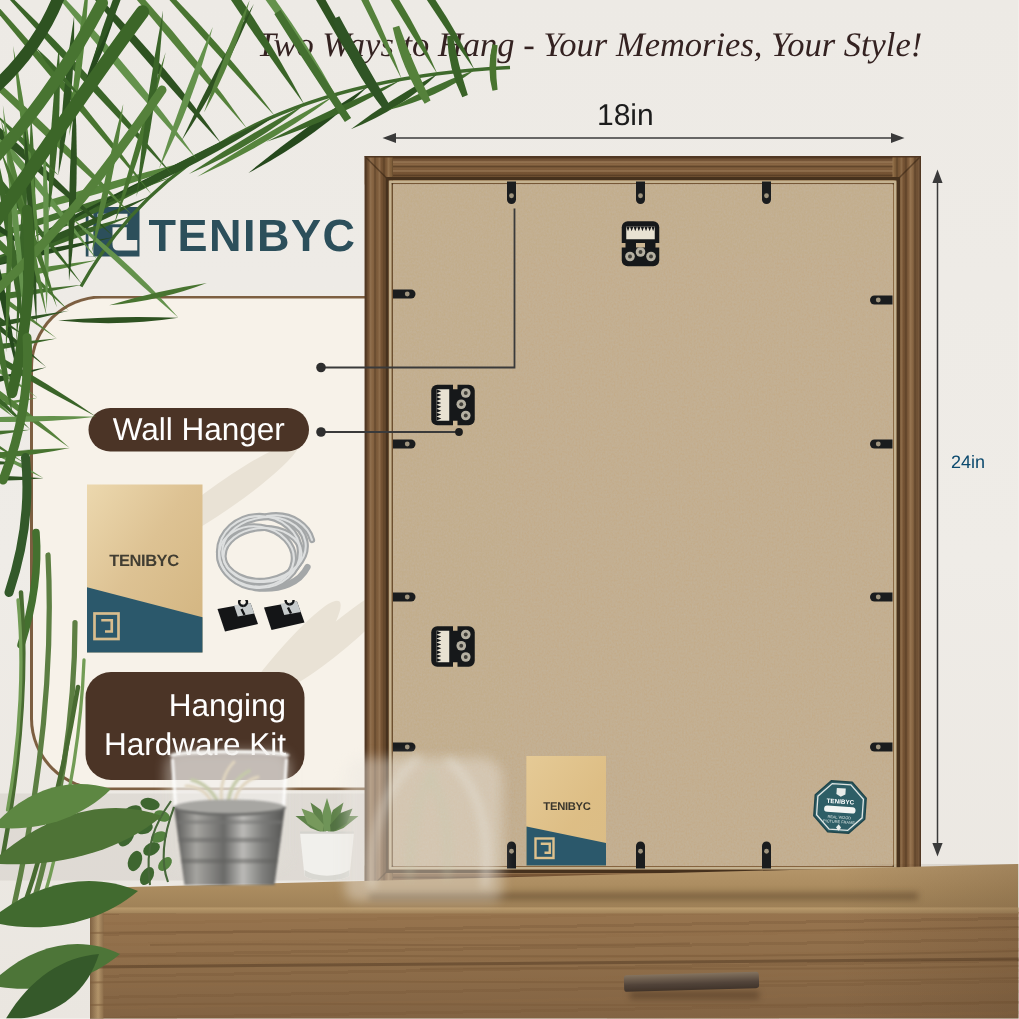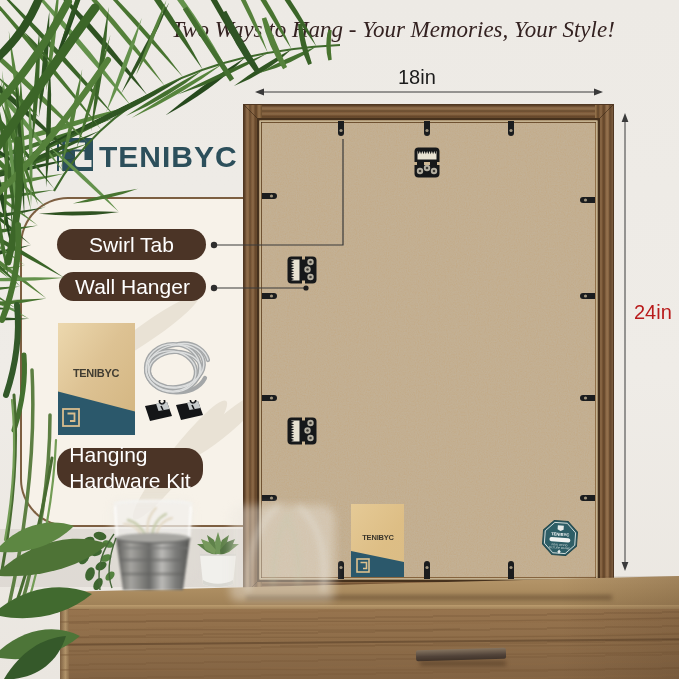--- a/index.html
+++ b/index.html
@@ -53,21 +53,21 @@
   <path d="M1 6 l9 -3.4 v6.8 Z" fill="#3a3a3a"></path>
   <path d="M349 6 l-9 -3.4 v6.8 Z" fill="#3a3a3a"></path>
 </svg>
 
 <svg class="abs" style="left:619px;top:112px;" width="12" height="460" viewBox="0 0 12 460">
   <line x1="6" y1="6" x2="6" y2="454" stroke="#3a3a3a" stroke-width="1"></line>
   <path d="M6 1 l-3.4 9 h6.8 Z" fill="#3a3a3a"></path>
   <path d="M6 459 l-3.4 -9 h6.8 Z" fill="#3a3a3a"></path>
 </svg>
 
-<div class="abs" style="left:634px;top:301px;width:46px;font-size:20px;color:#b91c1c;">24in</div>
+<div class="abs" style="left:634px;top:301px;width:46px;font-size:12px;color:#0c4a6e;">24in</div>
 
 <svg class="abs" style="left:243px;top:104px;" width="371" height="492" viewBox="0 0 371 492">
   <defs>
     <linearGradient id="woodv" x1="0" y1="0" x2="1" y2="0">
       <stop offset="0" stop-color="#5e4129"></stop>
           <stop offset="0.3" stop-color="#8a6744"></stop>
       <stop offset="0.6" stop-color="#745233"></stop>
       <stop offset="1" stop-color="#87653f"></stop>
     </linearGradient>
     <linearGradient id="woodv2" x1="1" y1="0" x2="0" y2="0">
@@ -260,25 +260,24 @@
   <polyline points="133,8 133,114 4,114" fill="none" stroke="#3a3a3a" stroke-width="1.2"></polyline>
   <circle cx="4" cy="114" r="3.2" fill="#2e2e2e"></circle>
 </svg>
 
 <svg class="abs" style="left:210px;top:281px;" width="102" height="14" viewBox="0 0 102 14">
   <line x1="4" y1="7" x2="96" y2="7" stroke="#3a3a3a" stroke-width="1.2"></line>
   <circle cx="4" cy="7" r="3.2" fill="#2e2e2e"></circle>
   <circle cx="96" cy="7" r="2.6" fill="#1d1d1d"></circle>
 </svg>
 
-<div class="pill" style="left:57px;top:229px;width:149px;height:31px;border-radius:16px;font-size:21px;">Swirl Tab</div>
 
 <div class="pill" style="left:59px;top:272px;width:147px;height:29px;border-radius:15px;font-size:21px;">Wall Hanger</div>
 
-<div class="pill" style="left:57px;top:448px;width:146px;height:40px;border-radius:17px;font-size:21px;line-height:1.25;text-align:left;">Hanging<br>Hardware&nbsp;Kit</div>
+<div class="pill" style="left:57px;top:448px;width:146px;height:72px;border-radius:17px;font-size:21px;line-height:1.25;text-align:right;">Hanging<br>Hardware&nbsp;Kit</div>
 
 <svg class="abs" style="left:56px;top:321px;" width="83" height="116" viewBox="0 0 83 116">
   <defs>
     <linearGradient id="kraft" x1="0" y1="0" x2="1" y2="1">
       <stop offset="0" stop-color="#ecd8ae"></stop>
           <stop offset="0.45" stop-color="#ddc293"></stop>
       <stop offset="1" stop-color="#d2b47f"></stop>
     </linearGradient>
   </defs>
   <g>

